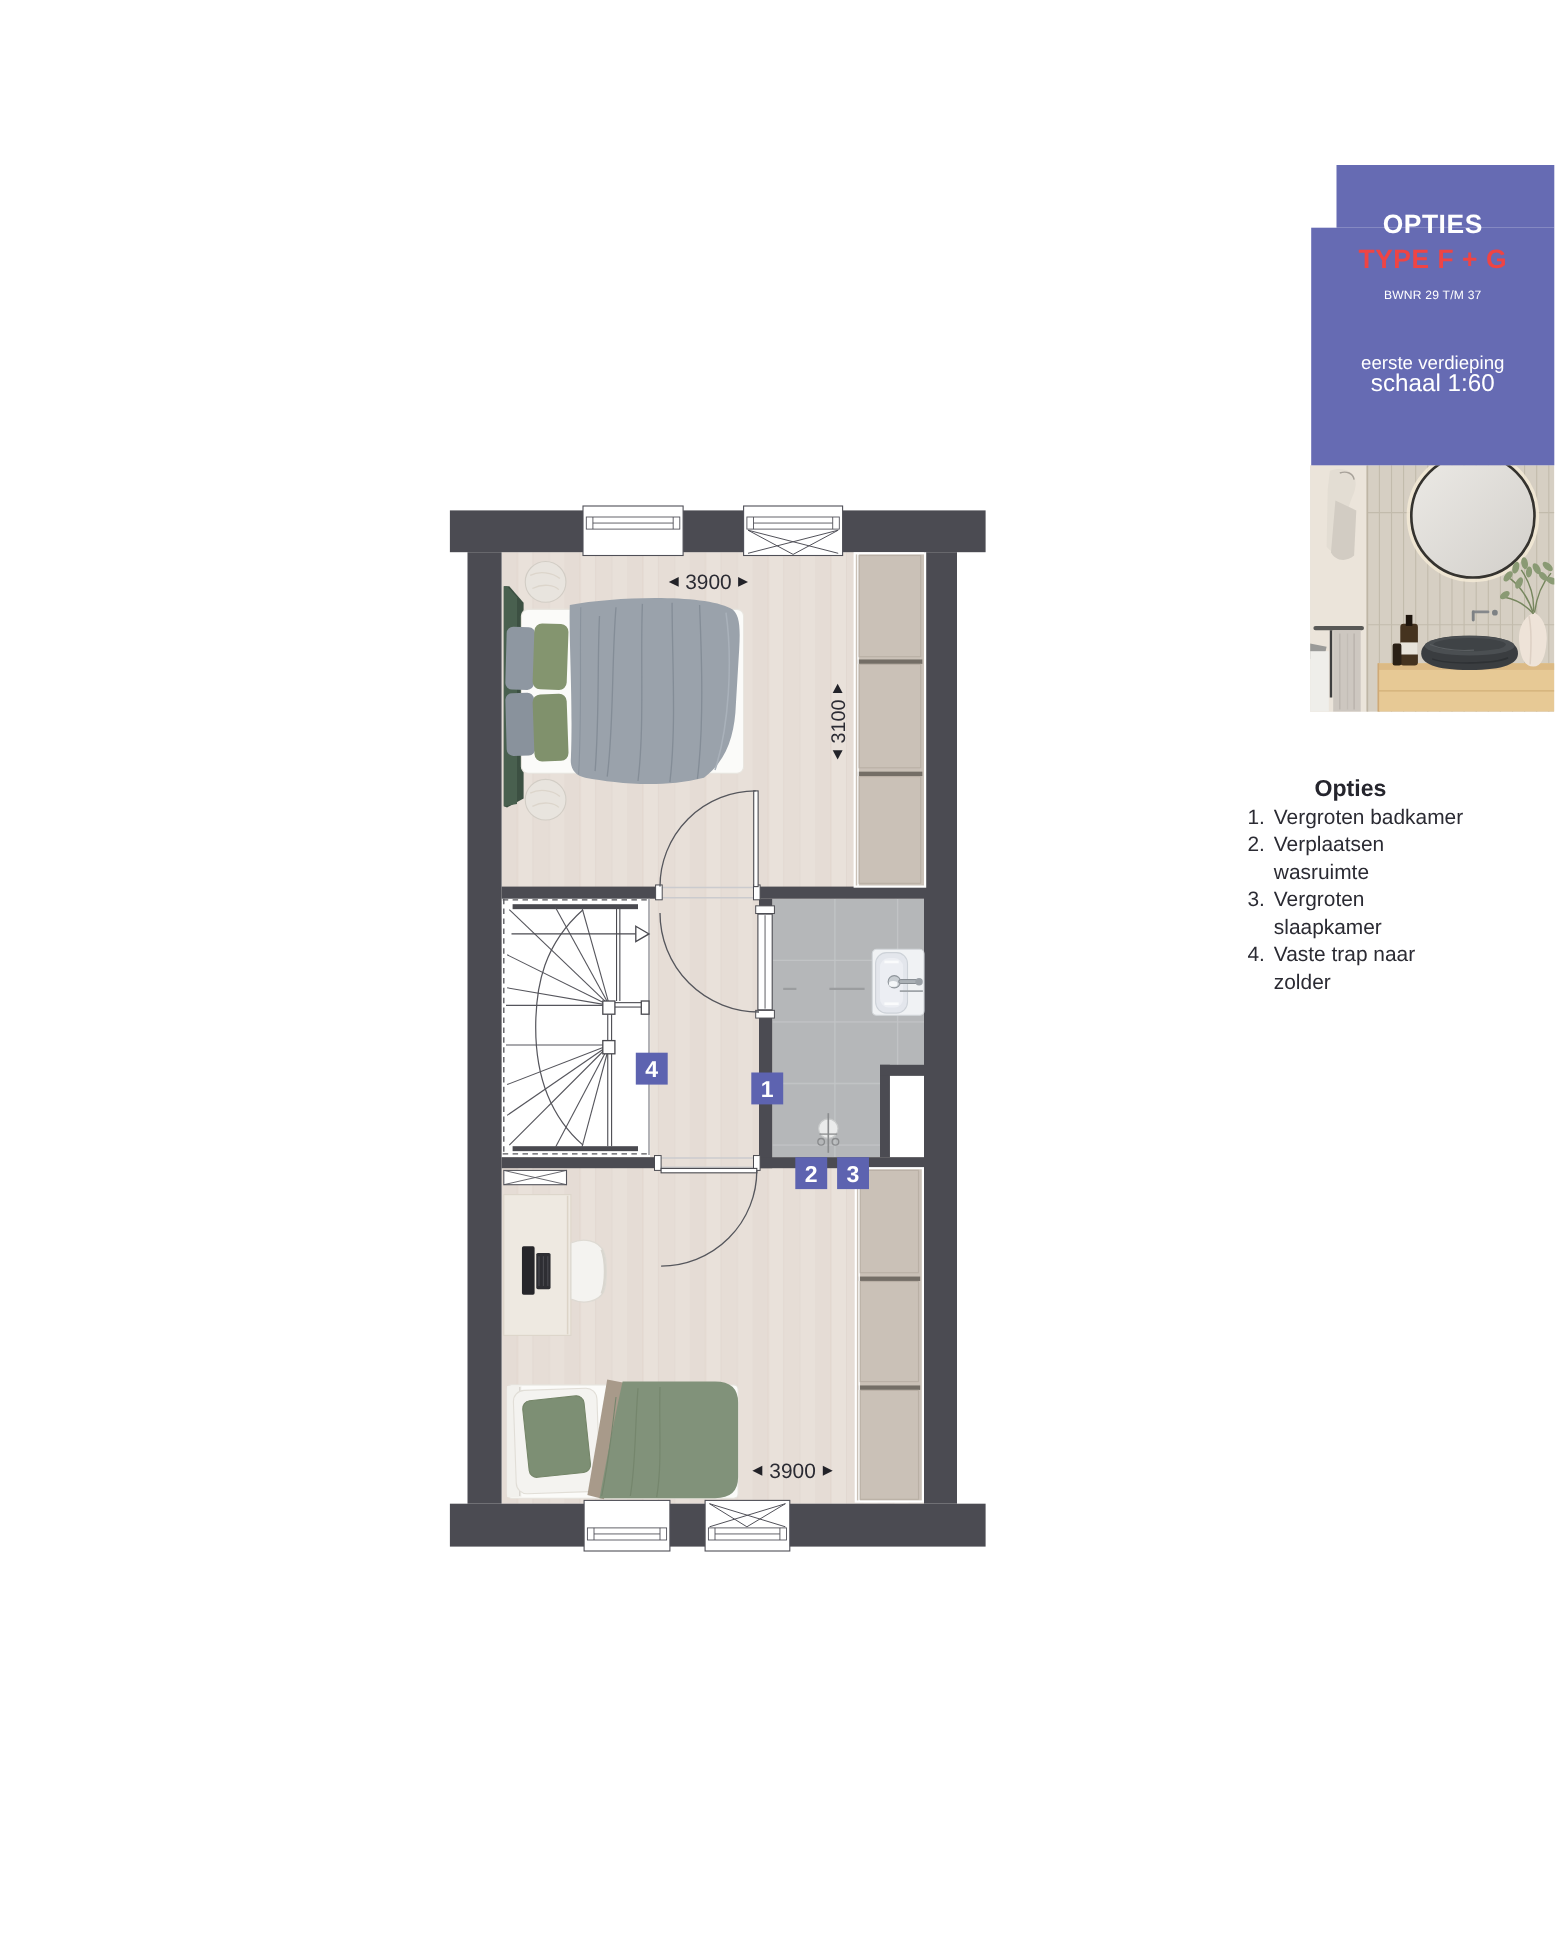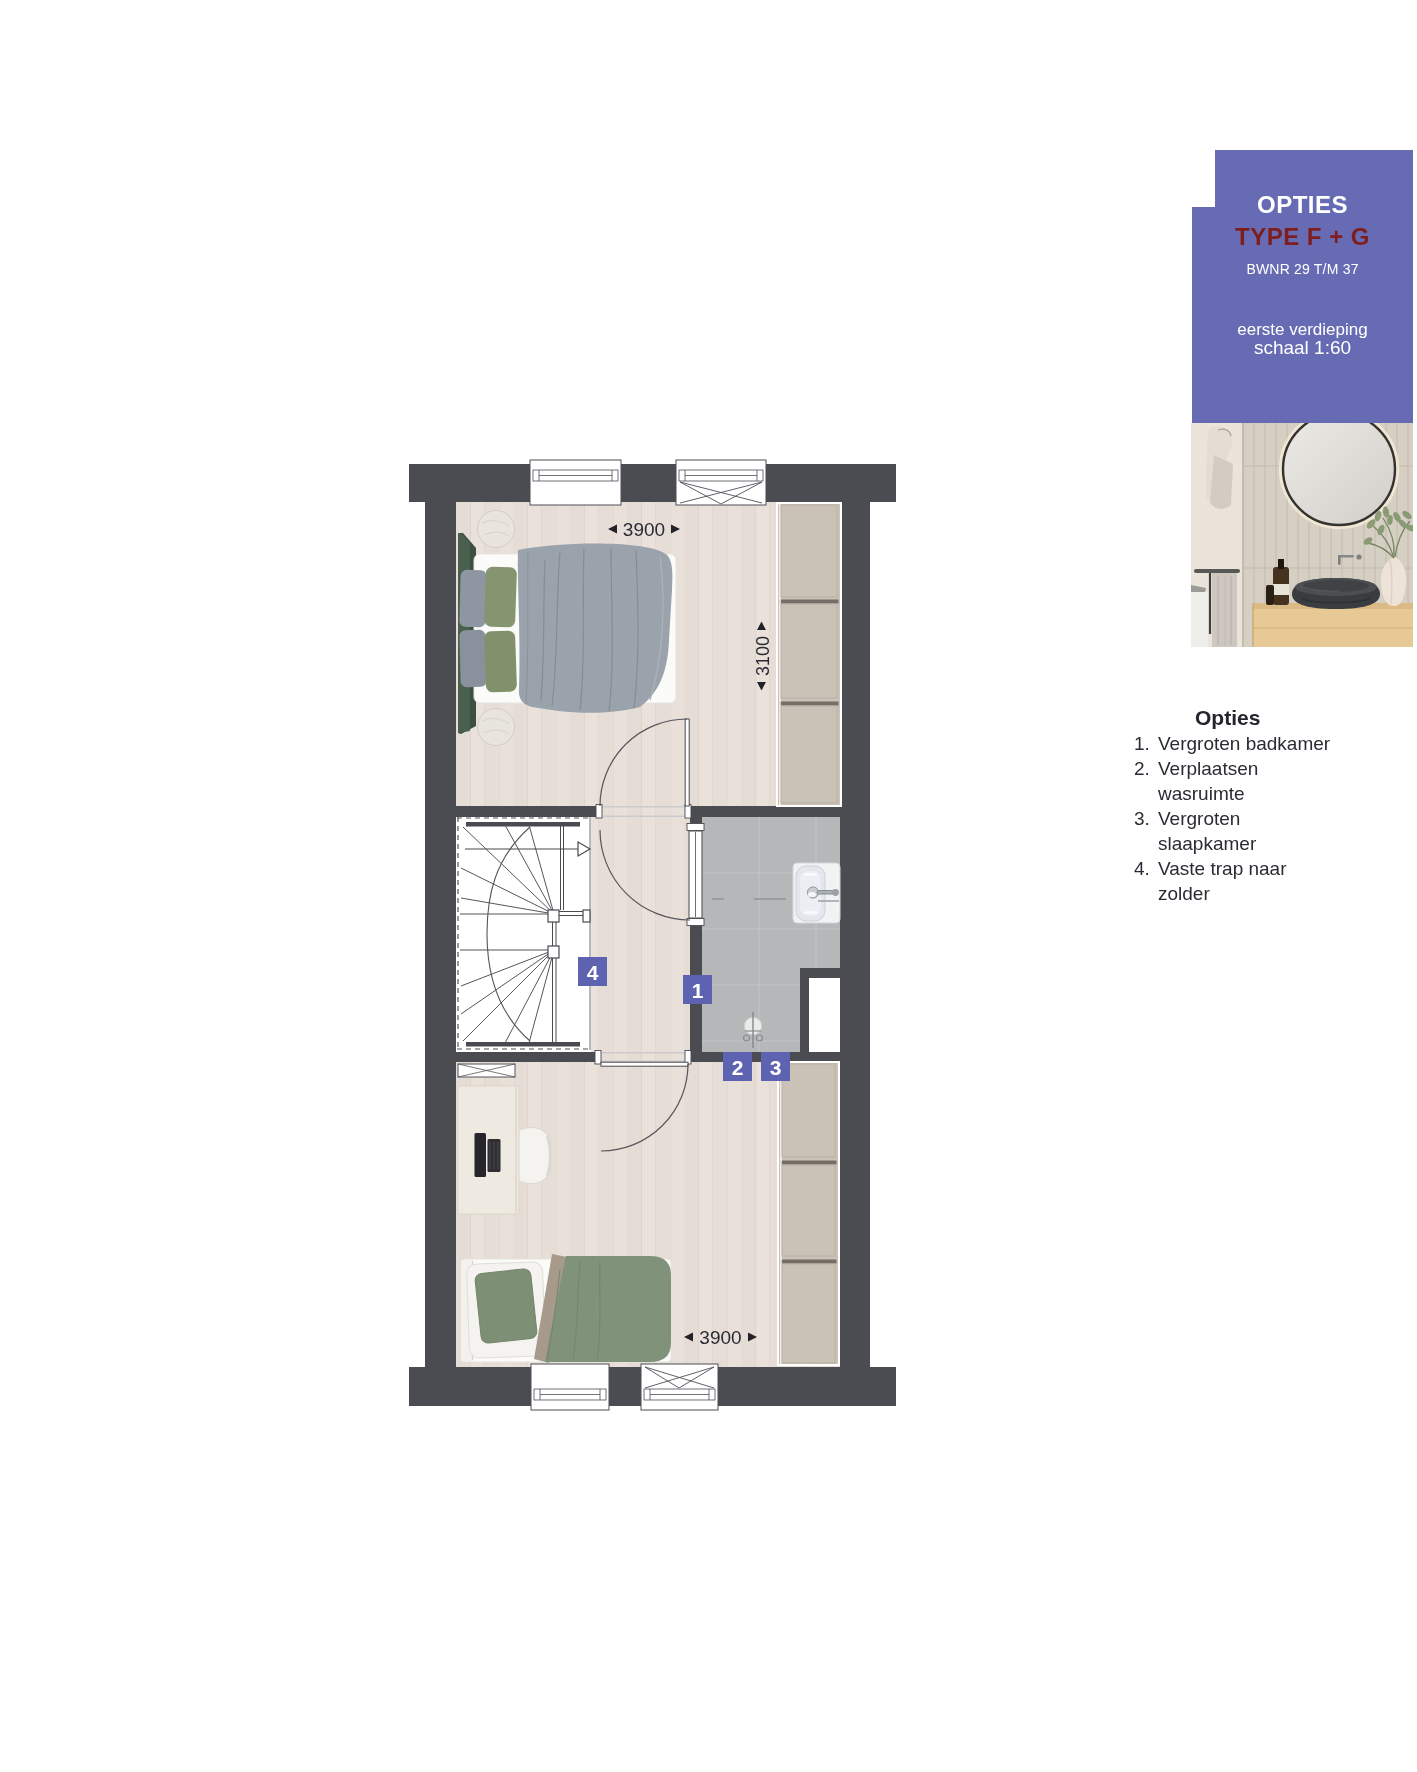--- a/index.html
+++ b/index.html
@@ -406,27 +406,27 @@
   </g>
 </g>
 
 </svg>
 
 <div class="abs" style="left:1215px;top:150px;width:198px;height:57px;background:#666bb3;"></div>
 <div class="abs" style="left:1192px;top:207px;width:221px;height:216px;background:#666bb3;"></div>
 
 <div class="abs" style="left:1192px;top:191px;width:221px;text-align:center;color:#ffffff;font-weight:bold;font-size:24px;line-height:27px;letter-spacing:0.5px;">OPTIES</div>
 
-<div class="abs" style="left:1192px;top:223px;width:221px;text-align:center;color:#7f1d1d;font-weight:bold;font-size:24px;line-height:27px;letter-spacing:0.5px;">TYPE F + G</div>
-
-<div class="abs" style="left:1192px;top:257px;width:221px;text-align:center;color:#ffffff;font-size:14px;line-height:24px;letter-spacing:0.2px;">BWNR 29 T/M 37</div>
+<div class="abs" style="left:1192px;top:223px;width:221px;text-align:center;color:#ef4444;font-weight:bold;font-size:24px;line-height:27px;letter-spacing:0.5px;">TYPE F + G</div>
+
+<div class="abs" style="left:1192px;top:257px;width:221px;text-align:center;color:#ffffff;font-size:11px;line-height:24px;letter-spacing:0.2px;">BWNR 29 T/M 37</div>
 
 <div class="abs" style="left:1192px;top:319px;width:221px;text-align:center;color:#ffffff;font-weight:normal;font-size:17px;line-height:22px;">eerste verdieping</div>
 
-<div class="abs" style="left:1192px;top:337px;width:221px;text-align:center;color:#ffffff;font-size:19px;line-height:22px;">schaal 1:60</div>
+<div class="abs" style="left:1192px;top:337px;width:221px;text-align:center;color:#ffffff;font-size:22px;line-height:22px;">schaal 1:60</div>
 
 <div class="abs" style="left:1195px;top:706px;font-weight:bold;font-size:21px;line-height:24px;color:#25252d;">Opties</div>
 
 <div class="abs" style="left:1134px;top:731px;font-size:19px;line-height:25px;color:#2b2b33;width:210px;">
   <div><span style="display:inline-block;width:24px;">1.</span>Vergroten badkamer</div>
   <div><span style="display:inline-block;width:24px;">2.</span>Verplaatsen</div>
   <div><span style="display:inline-block;width:24px;"></span>wasruimte</div>
   <div><span style="display:inline-block;width:24px;">3.</span>Vergroten</div>
   <div><span style="display:inline-block;width:24px;"></span>slaapkamer</div>
   <div><span style="display:inline-block;width:24px;">4.</span>Vaste trap naar</div>

